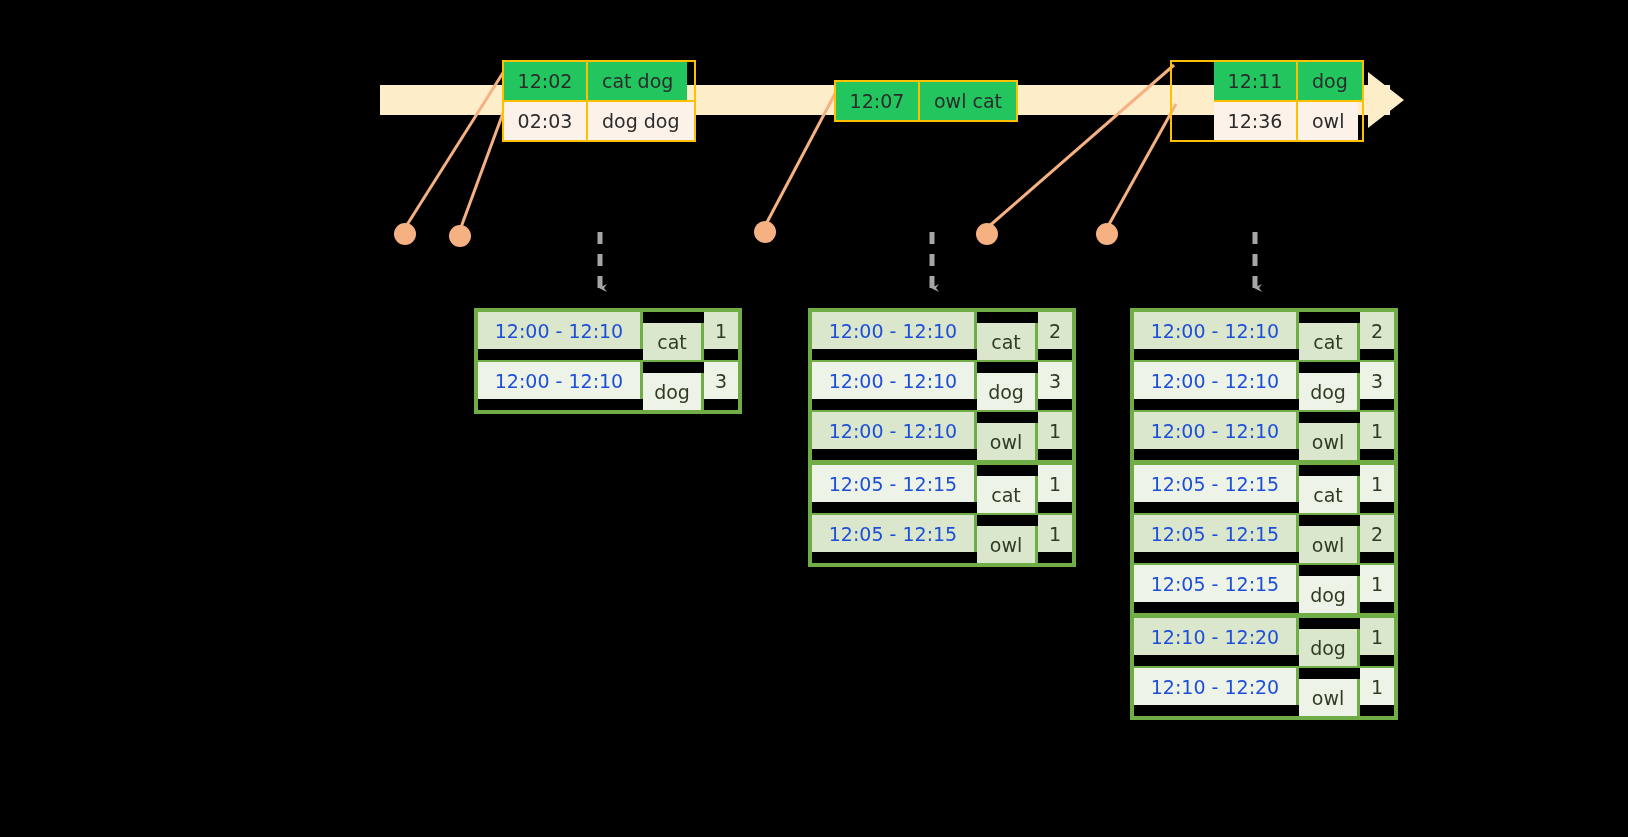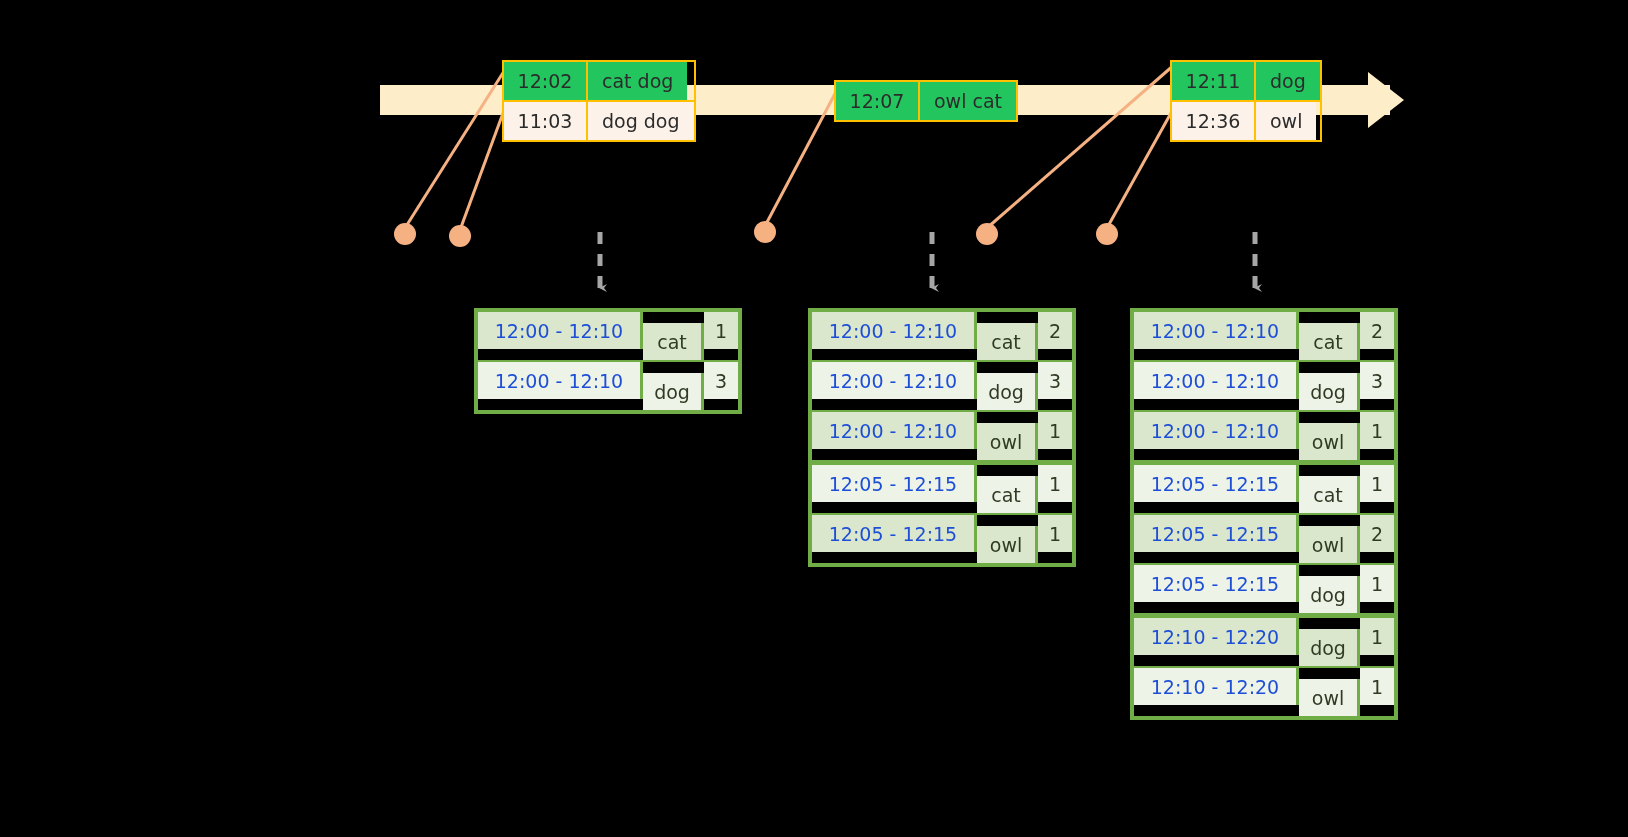--- a/index.html
+++ b/index.html
@@ -77,31 +77,31 @@
       <line x1="1255" y1="232" x2="1255" y2="288" stroke="#a6a6a6" stroke-width="5" stroke-dasharray="12 10" marker-end="url(#dashhead)"></line>
     </svg>
 
   <div id="event-groups">
       <div class="event-group" style="left: 502px; top: 60px;">
         <div class="event-row shade-a">
           <div class="event-time">12:02</div>
           <div class="event-val">cat dog</div>
         </div>
         <div class="event-row shade-b">
-          <div class="event-time">11:03</div>
+          <div class="event-time">02:03</div>
           <div class="event-val">dog dog</div>
         </div>
       </div>
       <div class="event-group" style="left: 834px; top: 80px;">
         <div class="event-row shade-a">
           <div class="event-time">12:07</div>
           <div class="event-val">owl cat</div>
         </div>
       </div>
-      <div class="event-group" style="left: 1170px; top: 60px;">
+      <div class="event-group" style="left: 1170px; top: 60px; padding-left: 42px;">
         <div class="event-row shade-a">
           <div class="event-time">12:11</div>
           <div class="event-val">dog</div>
         </div>
         <div class="event-row shade-b">
           <div class="event-time">12:36</div>
           <div class="event-val">owl</div>
         </div>
       </div>
     </div>

